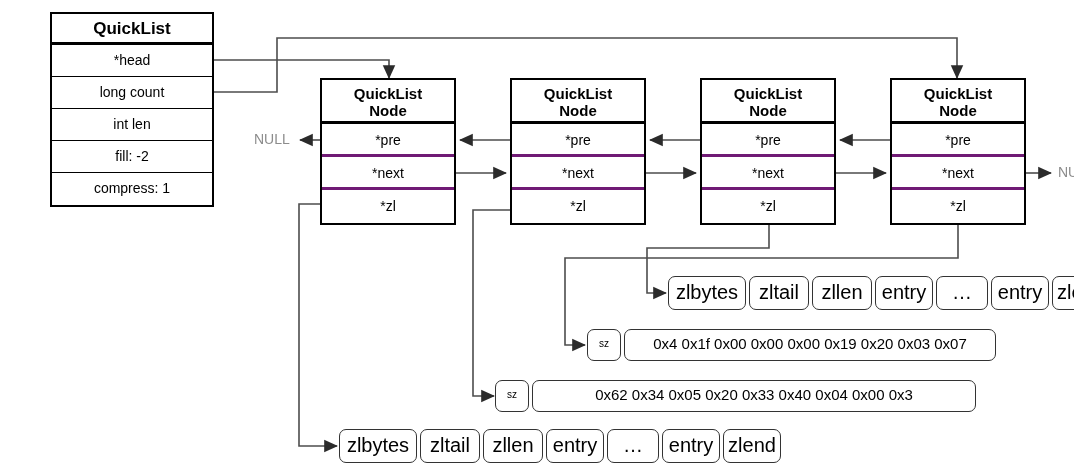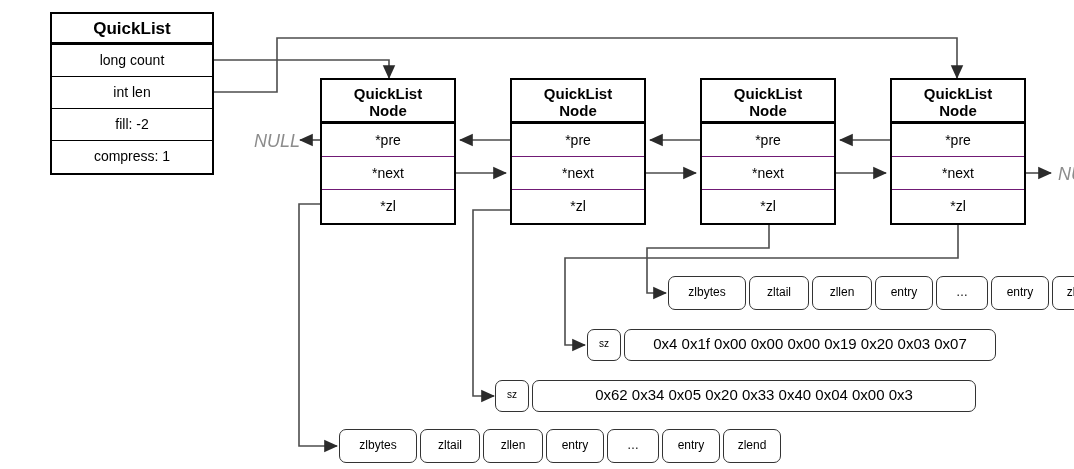--- a/index.html
+++ b/index.html
@@ -68,38 +68,38 @@
     padding-top: 5px;
     height: 44px;
     border-bottom: 3px solid #000;
     box-sizing: border-box;
   }
   .node-row {
     font-size: 14px;
     text-align: center;
     line-height: 32px;
     height: 33px;
-    border-bottom: 1px solid #701a75;
+    border-bottom: 3px solid #701a75;
     box-sizing: border-box;
     white-space: nowrap;
   }
   .node-row.last { border-bottom: none; text-align: center; }
 
   
   .ziplist {
     position: absolute;
     display: flex;
     align-items: stretch;
     height: 34px;
   }
   .zl-cell {
     border: 1.6px solid #333;
     border-radius: 7px;
     background: #fff;
-    font-size: 12px;
+    font-size: 20px;
     line-height: 30px;
     text-align: center;
     margin-right: 3px;
     box-sizing: border-box;
     white-space: nowrap;
   }
   .zl-cell:last-child { margin-right: 0; }
 
   
   .szrow {
@@ -126,24 +126,23 @@
     font-size: 15px;
     line-height: 28px;
     text-align: center;
     box-sizing: border-box;
     white-space: nowrap;
   }
 
   
   .nulllabel {
     position: absolute;
-    font-size: 18px;
+    font-size: 14px;
     color: #8c8c8c;
     white-space: nowrap;
-    font-style: italic;
   }
 </style>
 </head>
 <body>
 
 <div id="canvas">
 
   <svg class="wires" viewBox="0 0 1074 469">
     <defs>
       <marker id="ah" markerWidth="9" markerHeight="9" refX="8" refY="4.5" orient="auto">
@@ -178,20 +177,21 @@
 
       <path d="M737,222 L737,248 L615,248 L615,293 L634,293" marker-end="url(#ah)"></path>
 
       <path d="M926,222 L926,258 L533,258 L533,345 L553,345" marker-end="url(#ah)"></path>
 
     </g>
   </svg>
 
   <div class="struct" style="left:18px; top:12px; width:164px;">
     <div class="struct-title">QuickList</div>
+    <div class="struct-row">*head</div>
     <div class="struct-row">long count</div>
     <div class="struct-row">int len</div>
     <div class="struct-row">fill: -2</div>
     <div class="struct-row last">compress: 1</div>
   </div>
 
   <div class="node" style="left:288px; top:78px;">
     <div class="node-title">
       <div>QuickList</div>
       <div>Node</div>

